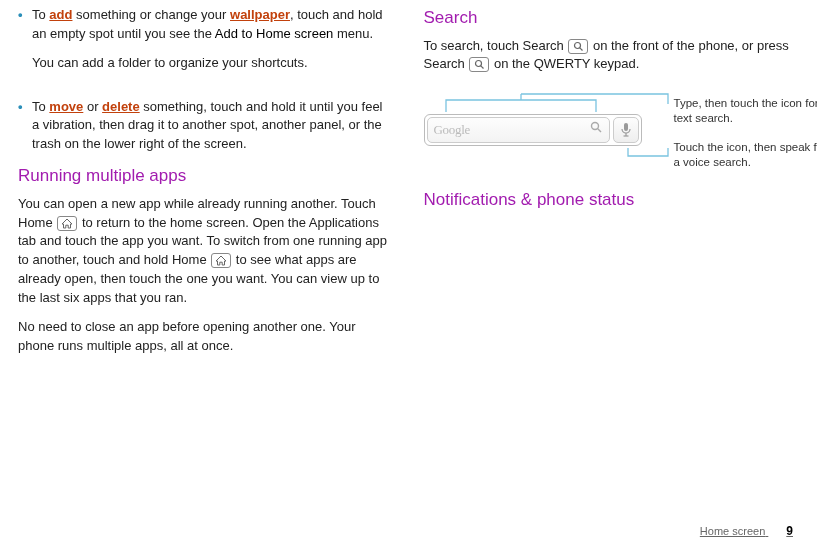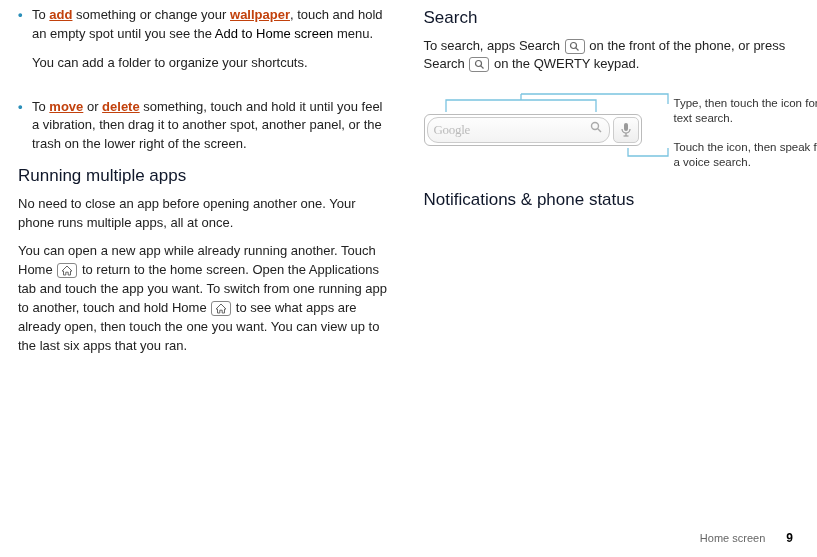--- a/index.html
+++ b/index.html
@@ -30,21 +30,21 @@
     font-weight: bold;
     width: 14px;
     flex-shrink: 0;
   }
   .bullet-body { flex: 1; }
   .kw { color: #c2410c; font-weight: bold; text-decoration: underline; }
   .kb { font-weight: normal; color: #000; }
   .body-p { margin-bottom: 10px; }
   .sub-p { margin-left: 14px; margin-bottom: 25px; }
   .section-h {
-    color: #0f172a;
+    color: #a21caf;
     font-size: 17px;
     font-weight: 400;
     margin-top: 8px;
     margin-bottom: 6px;
   }
   .icon-box {
     display: inline-flex;
     align-items: center;
     justify-content: center;
     width: 20px;
@@ -72,21 +72,21 @@
     border-radius: 6px;
     display: flex;
     align-items: center;
     padding: 2px;
     background: #fff;
   }
   .search-field {
     flex: 1;
     height: 26px;
     border: 1px solid #ccc;
-    border-radius: 11px;
+    border-radius: 5px;
     display: flex;
     align-items: center;
     padding: 0 6px;
     justify-content: space-between;
     background: linear-gradient(#fdfdfd,#f3f3f3);
   }
   .google-logo {
     font-family: Georgia, 'Times New Roman', serif;
     font-size: 13px;
     color: #bbb;
@@ -111,24 +111,25 @@
   .callout-1 { left: 250px; top: 6px; }
   .callout-2 { left: 250px; top: 50px; }
   .leader {
     position: absolute;
     stroke: #7ac3e0;
     stroke-width: 1.3;
     fill: none;
   }
   .footer {
     position: absolute;
-    bottom: 10px;
+    bottom: 17px;
     right: 24px;
     font-size: 11px;
     color: #666;
+    text-decoration: underline;
   }
   .footer .pg {
     font-weight: bold;
     color: #000;
     margin-left: 18px;
     font-size: 12px;
   }
 </style>
 </head>
 <body>
@@ -145,38 +146,38 @@
     <p class="sub-p">You can add a folder to organize your shortcuts.</p>
 
     <div class="bullet-item">
       <div class="bullet">•</div>
       <div class="bullet-body">
         <span>To </span><span class="kw">move</span><span> or </span><span class="kw">delete</span><span> something, touch and hold it until you feel a vibration, then drag it to another spot, another panel, or the trash on the lower right of the screen.</span>
       </div>
     </div>
 
     <h2 class="section-h">Running multiple apps</h2>
-    <p class="body-p">No need to close an app before opening another one. Your phone runs multiple apps, all at once.</p>
     <p class="body-p">
       <span>You can open a new app while already running another. Touch Home </span><span class="icon-box">
           <svg width="12" height="11" viewBox="0 0 12 11">
             <path d="M6 1 L11 6 L9.5 6 L9.5 10 L7.2 10 L7.2 7.2 L4.8 7.2 L4.8 10 L2.5 10 L2.5 6 L1 6 Z" fill="none" stroke="#666" stroke-width="1"></path>
           </svg>
         </span><span> to return to the home screen. Open the Applications tab and touch the app you want. To switch from one running app to another, touch and hold Home </span><span class="icon-box">
           <svg width="12" height="11" viewBox="0 0 12 11">
             <path d="M6 1 L11 6 L9.5 6 L9.5 10 L7.2 10 L7.2 7.2 L4.8 7.2 L4.8 10 L2.5 10 L2.5 6 L1 6 Z" fill="none" stroke="#666" stroke-width="1"></path>
           </svg>
         </span><span> to see what apps are already open, then touch the one you want. You can view up to the last six apps that you ran.</span>
     </p>
+    <p class="body-p">No need to close an app before opening another one. Your phone runs multiple apps, all at once.</p>
   </div>
 
   <div class="col">
     <h2 class="section-h" style="margin-top:0">Search</h2>
     <p class="body-p">
-      <span>To search, apps Search </span><span class="icon-box">
+      <span>To search, touch Search </span><span class="icon-box">
           <svg width="11" height="11" viewBox="0 0 11 11">
             <circle cx="4.5" cy="4.5" r="3" fill="none" stroke="#666" stroke-width="1.2"></circle>
             <line x1="6.8" y1="6.8" x2="9.5" y2="9.5" stroke="#666" stroke-width="1.2"></line>
           </svg>
         </span><span> on the front of the phone, or press Search </span><span class="icon-box">
           <svg width="11" height="11" viewBox="0 0 11 11">
             <circle cx="4.5" cy="4.5" r="3" fill="none" stroke="#666" stroke-width="1.2"></circle>
             <line x1="6.8" y1="6.8" x2="9.5" y2="9.5" stroke="#666" stroke-width="1.2"></line>
           </svg>
         </span><span> on the QWERTY keypad.</span>

